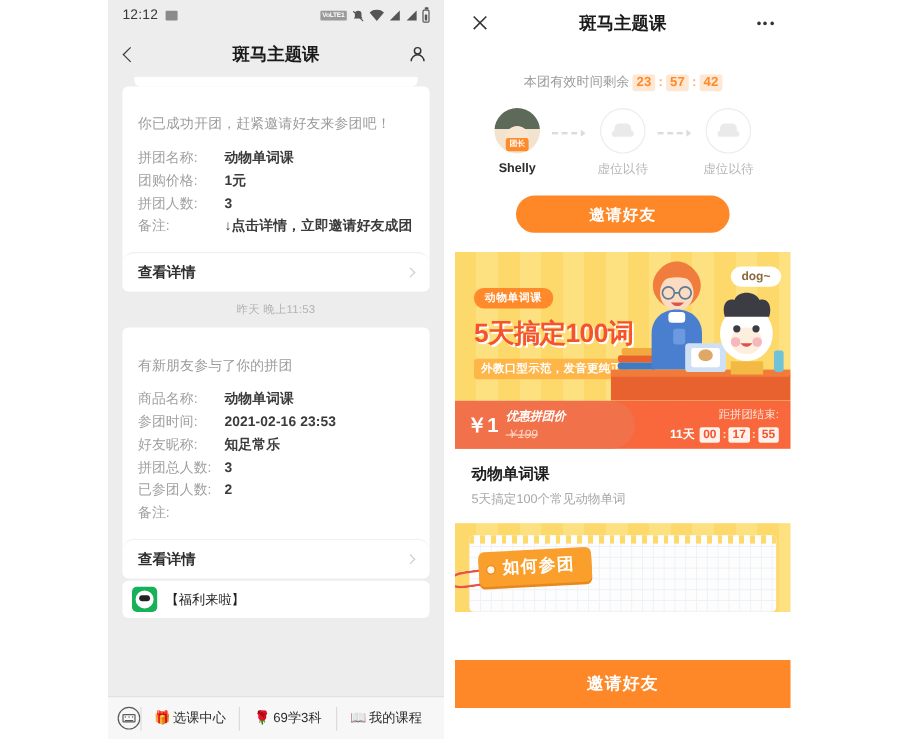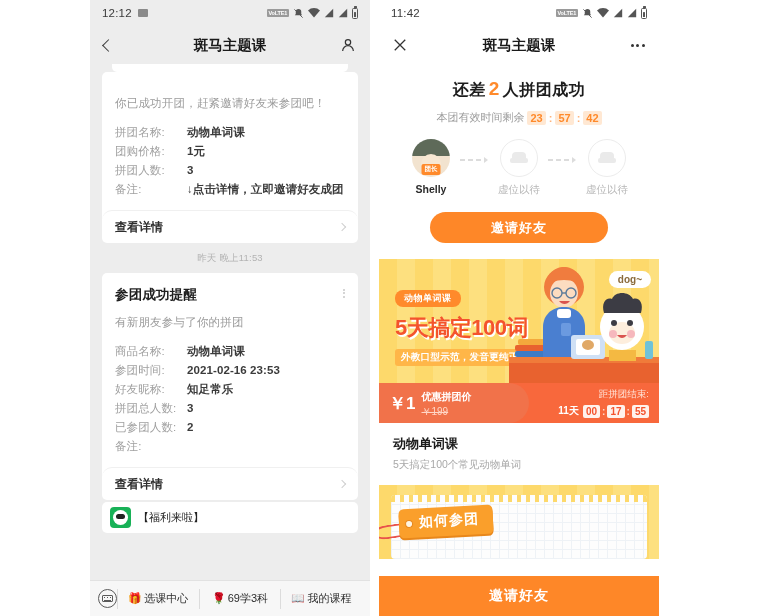--- a/index.html
+++ b/index.html
@@ -339,21 +339,21 @@
     position: relative;
     overflow: hidden;
   }
   .pricebar::before {
     content: ""; position: absolute; left: 0; top: 0; bottom: 0;
     width: 150px; background: #f1724a;
     border-radius: 0 40px 40px 0;
   }
   .pb-left { position: relative; display: flex; align-items: center; gap: 6px; }
   .pb-price { font-size: 17px; font-weight: bold; color: #fff; }
-  .pb-meta { line-height: 13px; }
+  .pb-meta { line-height: 13px; font-style: italic; }
   .pb-label { font-size: 10px; color: #fff; font-weight: bold; }
   .pb-old { font-size: 10px; color: #ffd6c6; text-decoration: line-through; }
   .pb-right { margin-left: auto; position: relative; text-align: right; }
   .pb-end { font-size: 9.5px; color: #ffe2d6; }
   .pb-timer { margin-top: 3px; display: flex; align-items: center; gap: 2px; justify-content: flex-end; }
   .pb-days { font-size: 10px; font-weight: bold; color: #fff; margin-right: 2px; }
   .pb-box {
     background: #fff2ec; color: #f4532d;
     font-size: 10px; font-weight: bold;
     padding: 1px 3px; border-radius: 2px; min-width: 16px; text-align: center;
@@ -498,28 +498,20 @@
           </div>
         </div>
         <div class="card-foot">
           <span class="card-foot-label">查看详情</span>
           <span class="chev"></span>
         </div>
       </div>
 
       <div class="daystamp">昨天 晚上11:53</div>
       <div class="card">
-        <div class="card-head">
-          <span class="card-title">参团成功提醒</span>
-          <span class="card-menu">
-              <i></i>
-              <i></i>
-              <i></i>
-            </span>
-        </div>
         <div class="card-sub">有新朋友参与了你的拼团</div>
         <div class="kv-list">
           <div class="kv-row">
             <span class="kv-key">商品名称:</span>
             <span class="kv-val">动物单词课</span>
           </div>
           <div class="kv-row">
             <span class="kv-key">参团时间:</span>
             <span class="kv-val">2021-02-16 23:53</span>
           </div>
@@ -565,61 +557,38 @@
       </span>
       <span class="tb-item">
         <span class="tb-emoji">📖</span>
         <span>我的课程</span>
       </span>
     </div>
   </div>
 
   <div class="phone phone-right">
 
-    <div class="statusbar">
-      <span class="sb-time">11:42</span>
-      <span class="sb-right">
-        <span class="sb-volte">VoLTE1</span>
-        <svg class="sb-ico" width="11" height="11" viewBox="0 0 24 24">
-            <path d="M12 2a6 6 0 0 0-6 6v5l-2 3h16l-2-3V8a6 6 0 0 0-6-6z" fill="#555"></path>
-            <path d="M3 3l18 18" stroke="#555" stroke-width="2"></path>
-          </svg>
-        <svg class="sb-ico" width="12" height="10" viewBox="0 0 24 18">
-            <path d="M12 18L0 4a17 17 0 0 1 24 0z" fill="#555"></path>
-          </svg>
-        <svg class="sb-ico" width="10" height="10" viewBox="0 0 12 12">
-            <path d="M11 1v10H1z" fill="#555"></path>
-          </svg>
-        <svg class="sb-ico" width="10" height="10" viewBox="0 0 12 12">
-            <path d="M11 1v10H1z" fill="#555"></path>
-          </svg>
-        <span class="sb-batt"></span>
-      </span>
-    </div>
 
     <div class="navbar">
       <span class="nav-left">
         <svg class="icon-close" width="14" height="14" viewBox="0 0 24 24" stroke="#333" stroke-width="2.2">
             <path d="M3 3l18 18M21 3L3 21"></path>
           </svg>
       </span>
       <span class="nav-title">斑马主题课</span>
       <span class="nav-right icon-dots">
           <i></i>
           <i></i>
           <i></i>
         </span>
     </div>
 
     <div class="rp-body">
 
       <div class="rp-head">
-        <div class="rp-h1">
-          <span>还差</span><span class="num">2</span><span>人拼团成功</span>
-        </div>
         <div class="rp-count">
           <span>本团有效时间剩余</span>
           <span class="cd-box">23</span>
           <span class="cd-sep">:</span>
           <span class="cd-box">57</span>
           <span class="cd-sep">:</span>
           <span class="cd-box">42</span>
         </div>
       </div>
 

